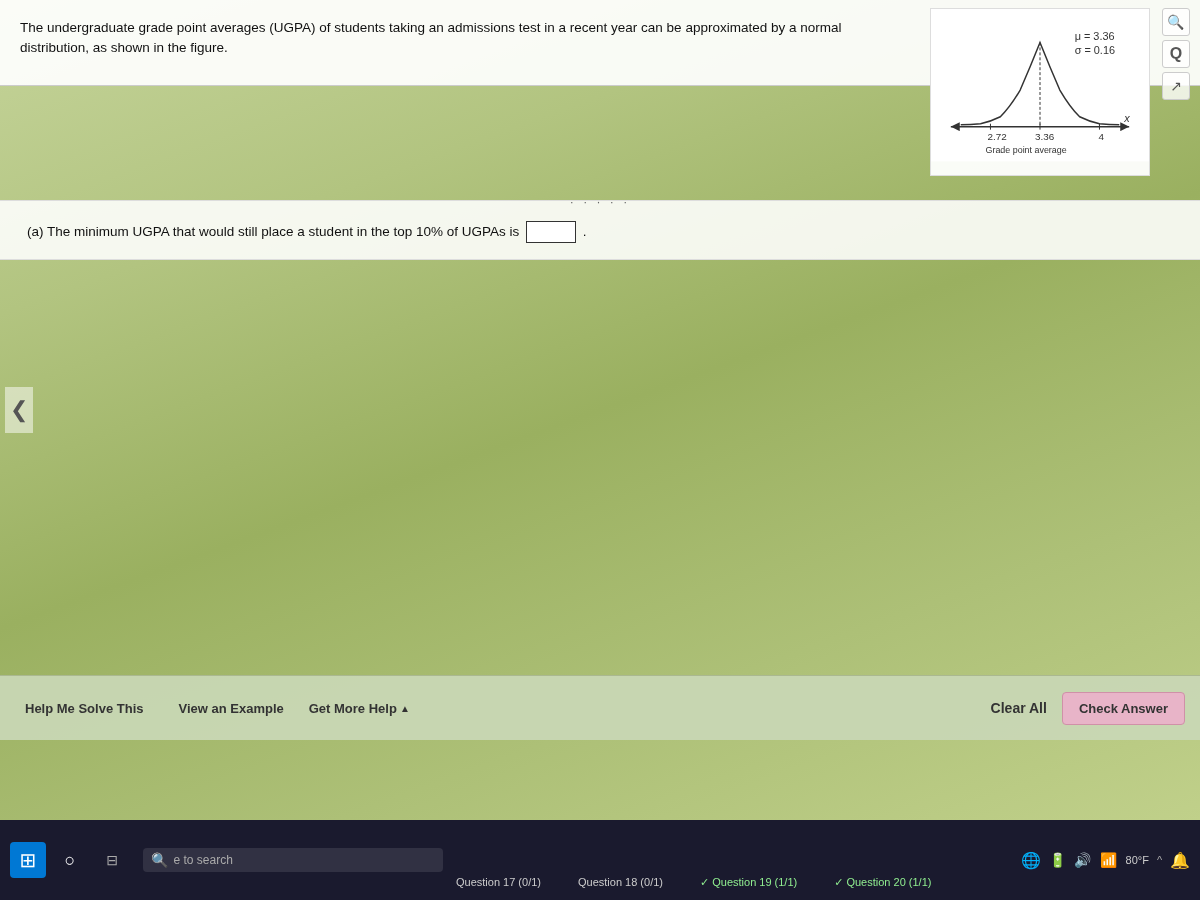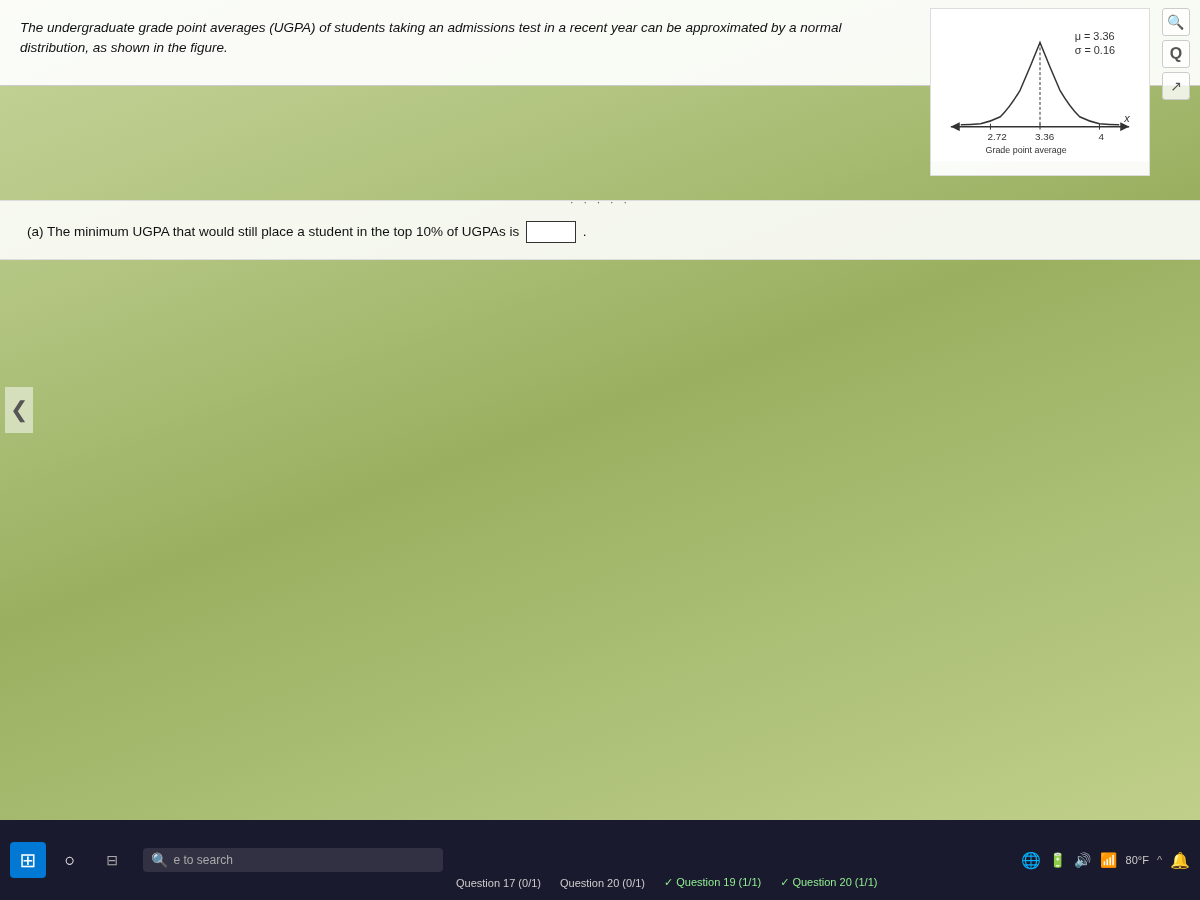--- a/index.html
+++ b/index.html
@@ -205,22 +205,22 @@
       max-width: 300px;
     }
 
     .taskbar-search-text {
       color: #aaa;
       font-size: 12px;
     }
 
     .question-nav {
       display: flex;
-      align-items: flex-end;
-      gap: 3px;
+      align-items: center;
+      gap: 21px;
       flex: 1;
       margin-top: 44px;
     }
 
     .q-nav-item {
       font-size: 11px;
       color: #ccc;
       padding: 3px 8px;
       cursor: pointer;
       display: flex;
@@ -276,21 +276,21 @@
     }
   </style>
 </head>
 <body>
 
 <div class="main-content">
 
   <div style="position:absolute;top:0;left:0;right:0;bottom:0;background:linear-gradient(160deg,#c5d49a 0%,#b2c480 25%,#9ab060 50%,#adc077 75%,#c0d08a 100%);"></div>
 
   <div class="question-panel">
-    <div style="padding-right: 280px; font-style: italic;">
+    <div style="padding-right: 280px;">
       <p class="question-text">The undergraduate grade point averages (UGPA) of students taking an admissions test in a recent year can be approximated by a normal distribution, as shown in the figure.</p>
     </div>
 
     <div class="graph-container">
       <svg class="graph-svg" viewBox="0 0 220 140">
 
         <rect width="220" height="140" fill="white"></rect>
 
         <text x="145" y="18" font-size="11" fill="#333" font-family="Arial">μ = 3.36</text>
         <text x="145" y="32" font-size="11" fill="#333" font-family="Arial">σ = 0.16</text>
@@ -337,20 +337,30 @@
   <div class="answer-section">
     <p class="answer-text">
       <span>(a) The minimum UGPA that would still place a student in the top 10% of UGPAs is</span>
       <input type="text" class="answer-input" value="" style="">
       <span>.</span>
     </p>
   </div>
 
   <div class="left-arrow">❮</div>
 
+  <div class="action-bar">
+    <button class="action-btn">Help Me Solve This</button>
+    <button class="action-btn">View an Example</button>
+    <button class="get-more-help-btn">
+      <span>Get More Help</span>
+      <span style="font-size:10px;">▲</span>
+    </button>
+    <button class="clear-all-btn">Clear All</button>
+    <button class="check-answer-btn">Check Answer</button>
+  </div>
 
 </div>
 
 <div class="taskbar">
 
   <div style="display:flex;align-items:center;gap:6px;margin-right:8px;">
     <div style="width:36px;height:36px;background:#0078d4;border-radius:4px;display:flex;align-items:center;justify-content:center;color:white;font-size:20px;cursor:pointer;">⊞</div>
     <div style="width:36px;height:36px;display:flex;align-items:center;justify-content:center;color:#fff;font-size:18px;cursor:pointer;">○</div>
     <div style="width:36px;height:36px;display:flex;align-items:center;justify-content:center;color:#aaa;font-size:14px;cursor:pointer;">⊟</div>
   </div>
@@ -358,21 +368,21 @@
   <div class="taskbar-search" style="background:rgba(255,255,255,0.1);border-radius:4px;padding:4px 8px;min-width:120px;">
     <span style="color:#aaa;font-size:14px;">🔍</span>
     <span class="taskbar-search-text">e to search</span>
   </div>
 
   <div class="question-nav">
     <div class="q-nav-item">
       <span>Question 17 (0/1)</span>
     </div>
     <div class="q-nav-item">
-      <span>Question 20 (0/1)</span>
+      <span>Question 18 (0/1)</span>
     </div>
     <div class="q-nav-item completed">
       <span class="check-mark">✓ </span>
       <span>Question 19 (1/1)</span>
     </div>
     <div class="q-nav-item completed">
       <span class="check-mark">✓ </span>
       <span>Question 20 (1/1)</span>
     </div>
   </div>

